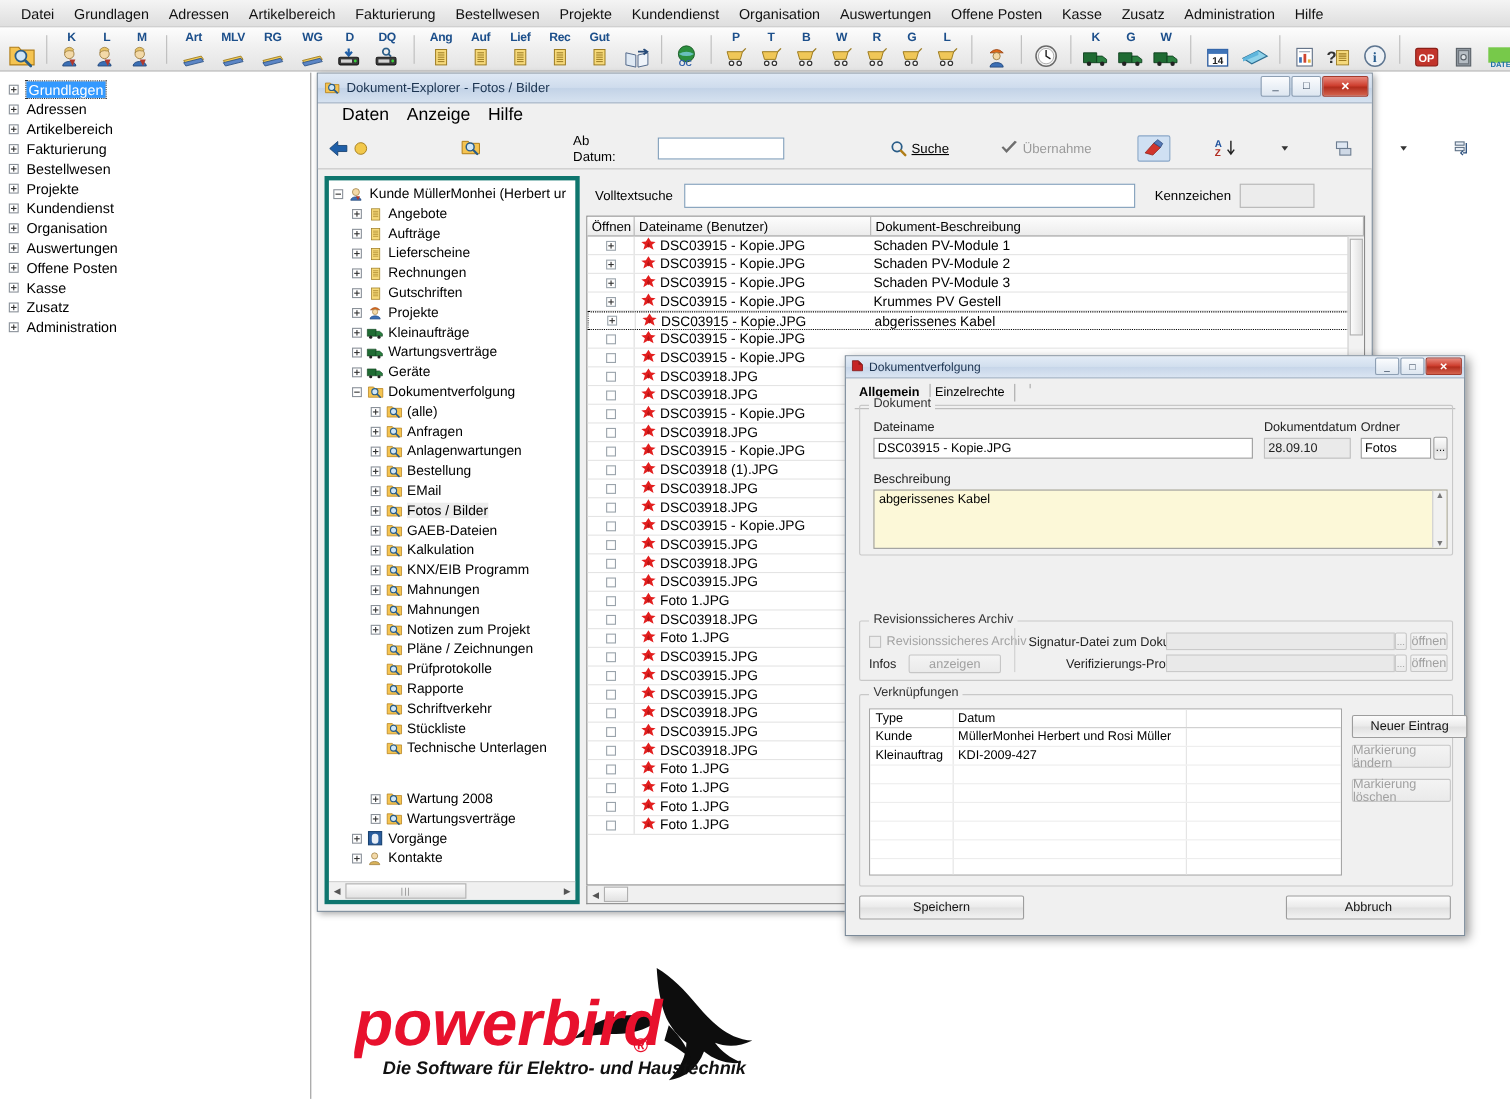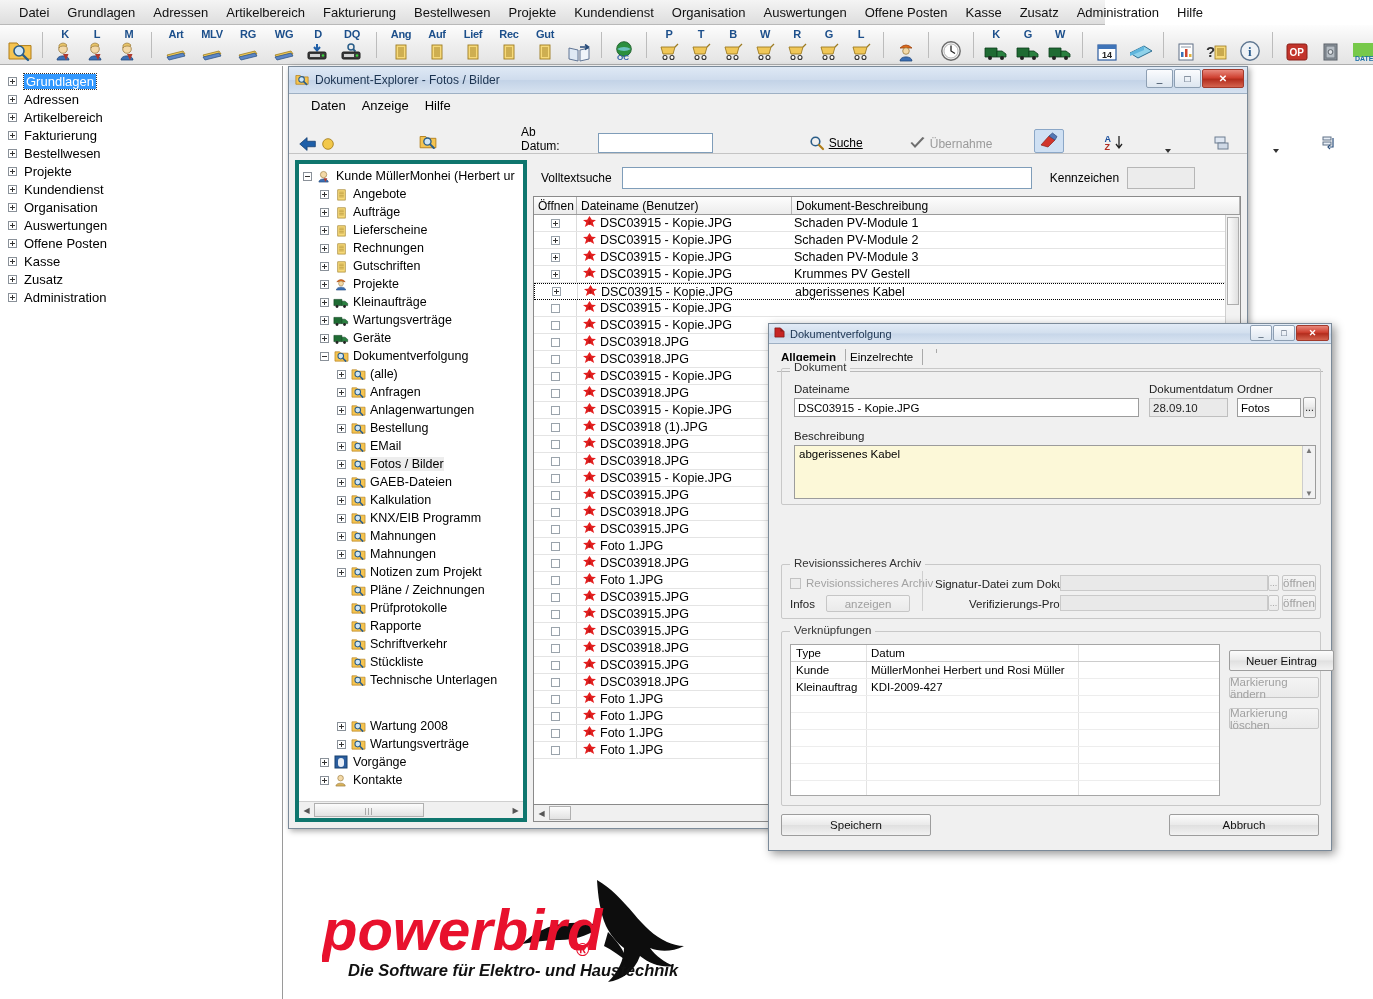--- a/index.html
+++ b/index.html
@@ -9,21 +9,21 @@
     overflow: hidden;
     background: #ffffff;
     font-family: "Liberation Sans", sans-serif;
     font-size: 12px;
     color: #000;
   }
   #root { position: relative; width: 1373px; height: 999px; }
 
   
   .menubar {
-    position: absolute; left:0; top:0; width:1105px; height:25px;
+    position: absolute; left:0; top:0; width:1373px; height:25px;
     background: linear-gradient(to bottom, #f4f4f4 0%, #e9e9e9 50%, #dedede 100%);
     border-bottom: 1px solid #b9b9b9;
     display: flex; align-items: center; padding-left: 10px;
   }
   .menubar .mi { padding: 3px 9px; font-size: 13px; color:#111; white-space: nowrap; }
 
   
   .toolbar {
     position: absolute; left:0; top:25px; width:1373px; height:40px;
     background: linear-gradient(to bottom, #fdfdfd 0%, #f0f0f0 45%, #e4e4e4 100%);
@@ -77,23 +77,23 @@
     font-size:10px; color:#22344b;
   }
   .wb.close {
     width:42px;
     border-color:#a23a2c;
     background: linear-gradient(to bottom,#e8887c,#cf4131 45%,#b32d1d 55%,#d4644f);
     color:#fff; font-weight:bold;
   }
   .winmenu { height:22px; display:flex; align-items:center; padding-left:14px;
              background:#f0f0f0; }
-  .winmenu .mi { padding:2px 8px; font-size:13px; }
+  .winmenu .mi { padding:2px 8px; font-size:16px; }
   .wintools {
-    height:38px; display:flex; align-items:flex-end; padding-left:8px;
+    height:38px; display:flex; align-items:center; padding-left:8px;
     background:#f0f0f0; border-bottom:1px solid #c4c4c4;gap:32px;
   }
   .wt-sep { width:1px; height:24px; background:#c2c2c2; margin:0 8px; }
   .lblx { font-size:12px; }
   .inp {
     border:1px solid #7f9db9; background:#fff; height:20px;
     font-family:"Liberation Sans", sans-serif; font-size:12px; padding:0 3px;
   }
   .inp.ro { background:#ececec; border:1px solid #b6b6b6; }
   .tbtn { display:flex; align-items:center; gap:4px; padding:2px 4px; font-size:12px; }

